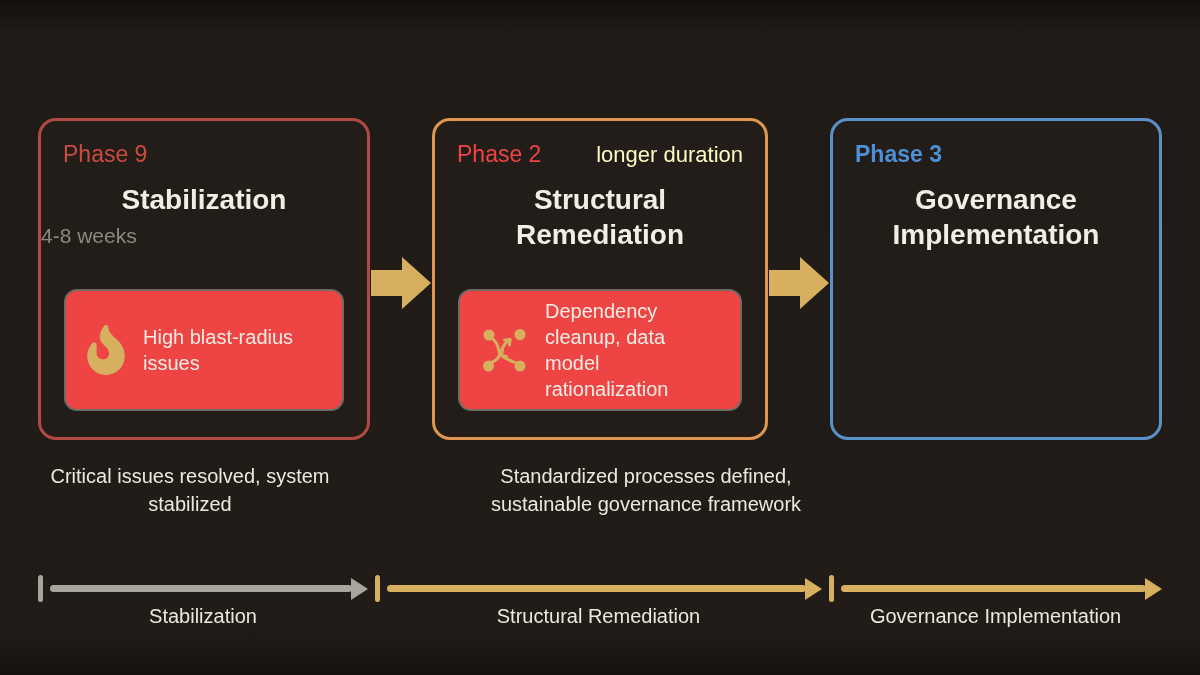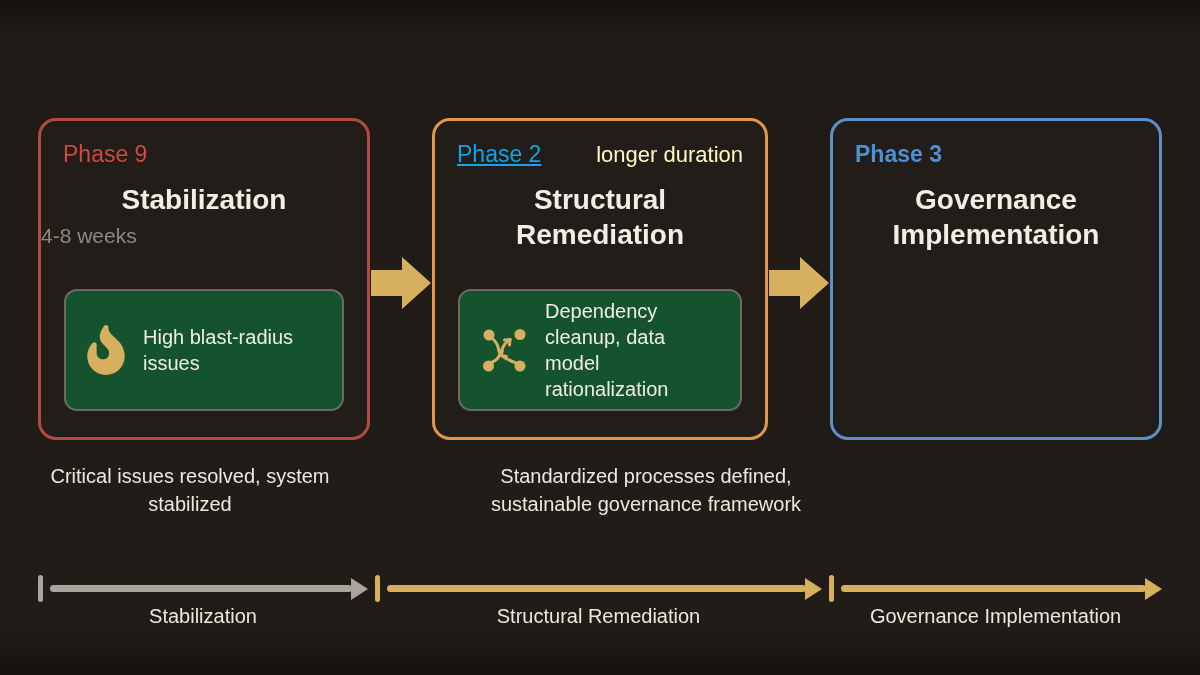--- a/index.html
+++ b/index.html
@@ -20,31 +20,31 @@
   }
   .card-1{width:326px;border-color:#b14a42;}
   .card-2{width:330px;border-color:#e0964e;}
   .card-3{width:326px;border-color:#5a91c8;}
   .card-head{
     display:flex;justify-content:space-between;align-items:baseline;
     padding:20px 22px 0 22px;font-size:23px;
   }
   .phase-label{font-weight:500;}
   .card-1 .phase-label{color:#cc4b41;}
-  .card-2 .phase-label{color:#0ea5e9;text-decoration:underline;}
+  .card-2 .phase-label{color:#ef4444;}
   .card-3 .phase-label{color:#4e90d6;font-weight:bold;}
   .phase-note{color:#fef9c3;font-size:22px;}
   .card-title{
     margin-top:14px;text-align:center;font-size:28px;font-weight:bold;
     line-height:1.25;color:#f2eee5;padding:0 18px;
   }
   .card-subtitle{margin-top:7px;font-size:21px;color:#8d897f;}
   .focus-box{
     position:absolute;left:23px;right:23px;top:168px;height:122px;
-    border:2px solid #6e6a63;border-radius:13px;background:#14532d;
+    border:2px solid #6e6a63;border-radius:13px;background:#ef4444;
     display:flex;align-items:center;gap:17px;padding:0 20px;box-sizing:border-box;
   }
   .focus-icon{flex:0 0 auto;display:flex;align-items:center;}
   .focus-text{font-size:20px;line-height:26px;color:#f1ede4;}
   
   .block-arrow{flex:0 0 62px;display:flex;justify-content:center;margin-top:137px;height:56px;}
   
   .outcomes-row{position:absolute;left:24px;top:462px;display:flex;}
   .outcome{
     flex:0 0 auto;text-align:center;font-size:20px;line-height:28px;color:#ece8de;

